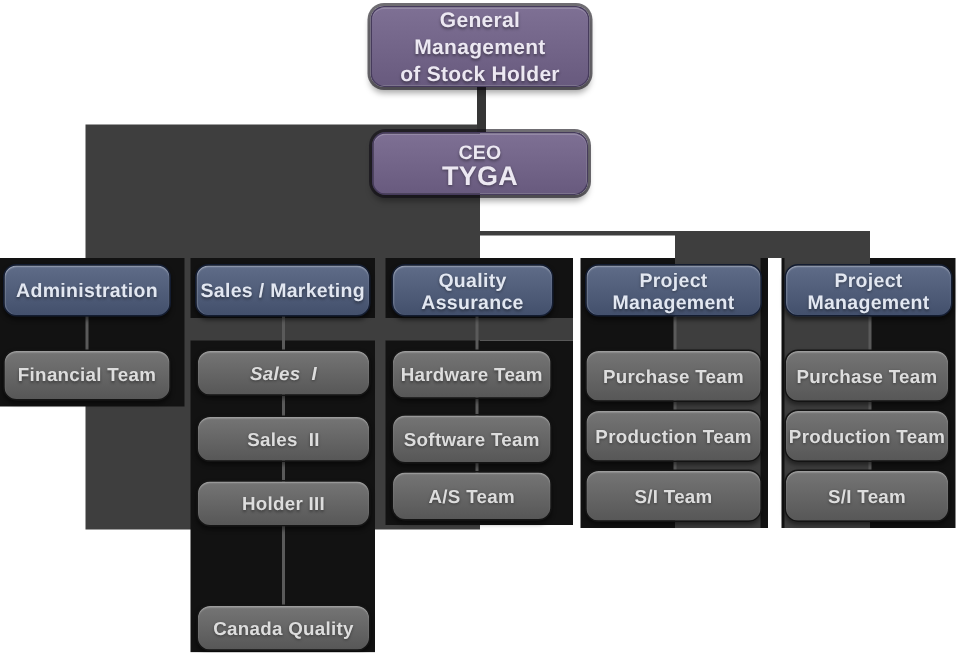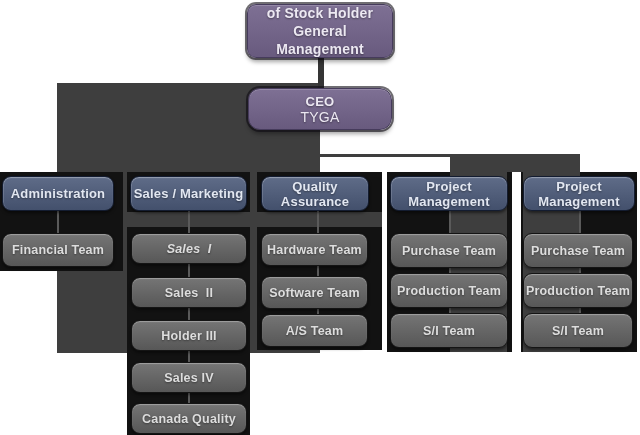--- a/index.html
+++ b/index.html
@@ -38,23 +38,23 @@
     border-radius:9px;box-sizing:border-box;
     text-shadow:0 1px 2px rgba(0,0,0,0.4);letter-spacing:0.2px;
   }
   .purple{
     background:linear-gradient(#80729576 0%,#7e7094 0%,#685a7e 100%);
     background:linear-gradient(#7e7094,#685a7e);
     border:1px solid #463b5c;color:#ece8f2;
     box-shadow:0 0 0 2px rgba(15,12,20,0.6),0 4px 4px rgba(0,0,0,0.35),inset 0 1px 0 rgba(255,255,255,0.18);
   }
   .top-box{left:247px;top:4px;width:146px;height:54px;font-size:14px;font-weight:bold;line-height:18px;}
-  .ceo-box{left:248px;top:88px;width:144px;height:42px;border-radius:12px;}
+  .ceo-box{left:248px;top:88px;width:144px;height:42px;}
   .ceo-role{font-size:13px;font-weight:bold;line-height:15px;}
-  .ceo-name{font-size:14px;font-weight:normal;line-height:16px;}
+  .ceo-name{font-size:18px;font-weight:bold;line-height:16px;}
   .hdr{
     background:linear-gradient(#5f6c88,#43506c);
     border:1px solid #131c30;color:#e2e7f1;font-size:13px;font-weight:bold;
     box-shadow:inset 0 1px 1px rgba(255,255,255,0.35),inset 1px 0 0 rgba(255,255,255,0.12),0 2px 3px rgba(0,0,0,0.5);
   }
   .team{
     background:linear-gradient(#757575,#575757);
     border:1px solid #141414;color:#dddddd;font-size:12.5px;font-weight:bold;white-space:pre;
     box-shadow:inset 0 1px 1px rgba(255,255,255,0.32),0 2px 3px rgba(0,0,0,0.45);
   }
@@ -102,22 +102,22 @@
   <div class="cband c1"></div>
   <div class="cband c2"></div>
 
   <div class="vline l1"></div>
   <div class="vline l2"></div>
   <div class="vline l3"></div>
   <div class="vline l4"></div>
   <div class="vline l5"></div>
 
   <div class="box purple top-box">
+    <div>General Management</div>
     <div>of Stock Holder</div>
-    <div>General Management</div>
   </div>
   <div class="box purple ceo-box">
     <div class="ceo-role">CEO</div>
     <div class="ceo-name">TYGA</div>
   </div>
 
   <div class="box hdr h1">
     <span>Administration</span>
   </div>
   <div class="box team t1-0">
@@ -128,23 +128,20 @@
     <span>Sales / Marketing</span>
   </div>
   <div class="box team t2-0">
     <span>Sales  I</span>
   </div>
   <div class="box team t2-1">
     <span>Sales  II</span>
   </div>
   <div class="box team t2-2">
     <span>Holder III</span>
-  </div>
-  <div class="box team t2-3">
-    <span>Sales IV</span>
   </div>
   <div class="box team t2-4">
     <span>Canada Quality</span>
   </div>
 
   <div class="box hdr h3">
     <span>Quality Assurance</span>
   </div>
   <div class="box team t3-0">
     <span>Hardware Team</span>

